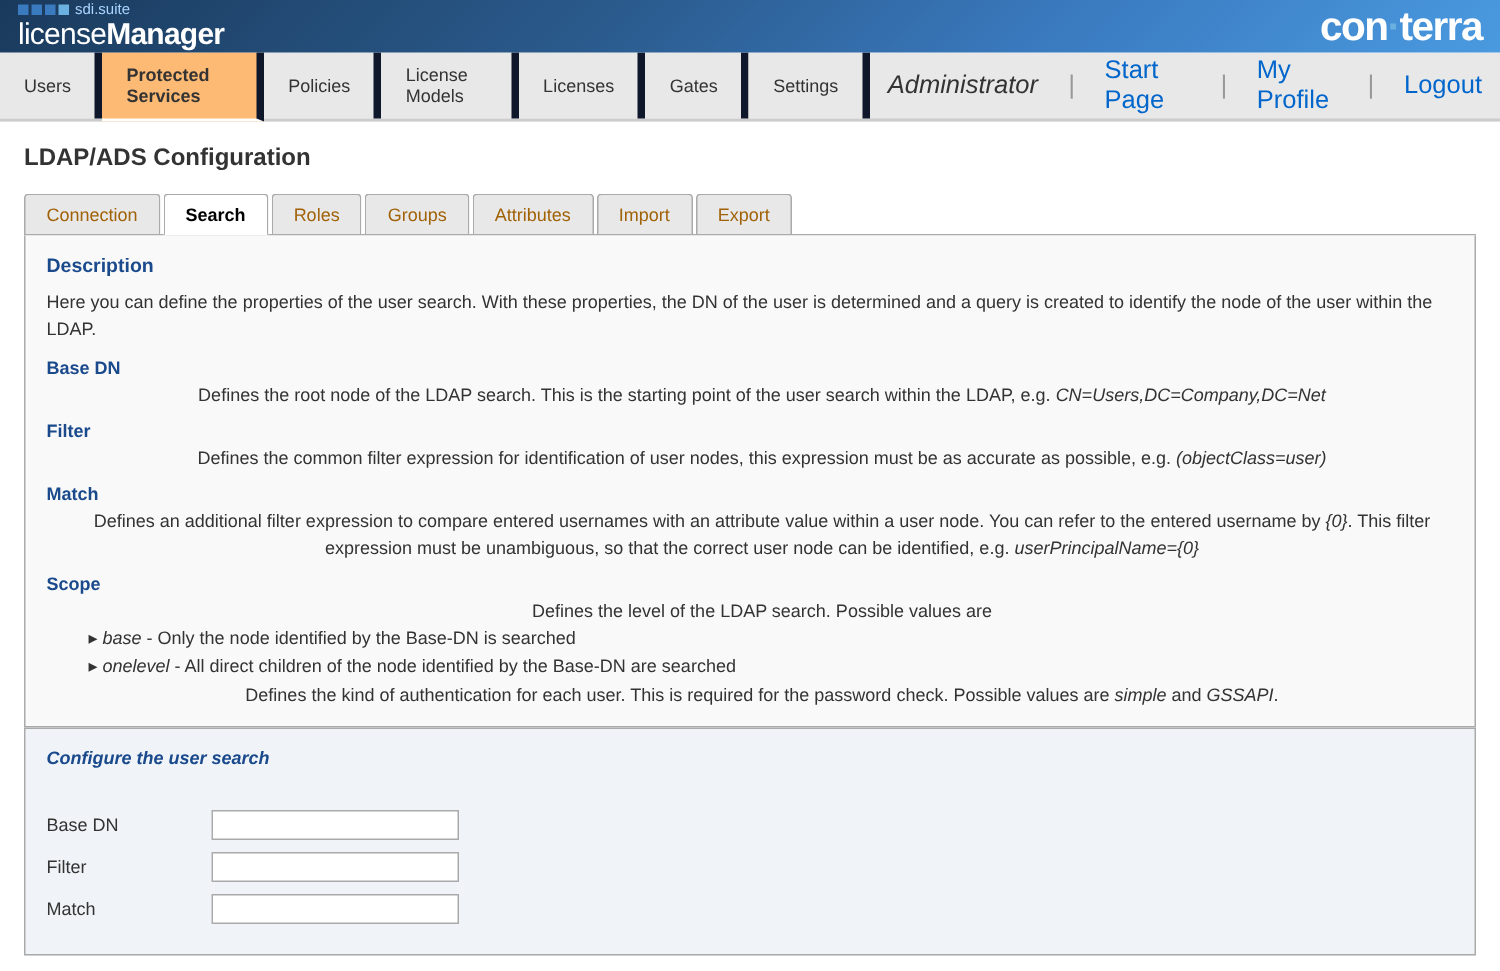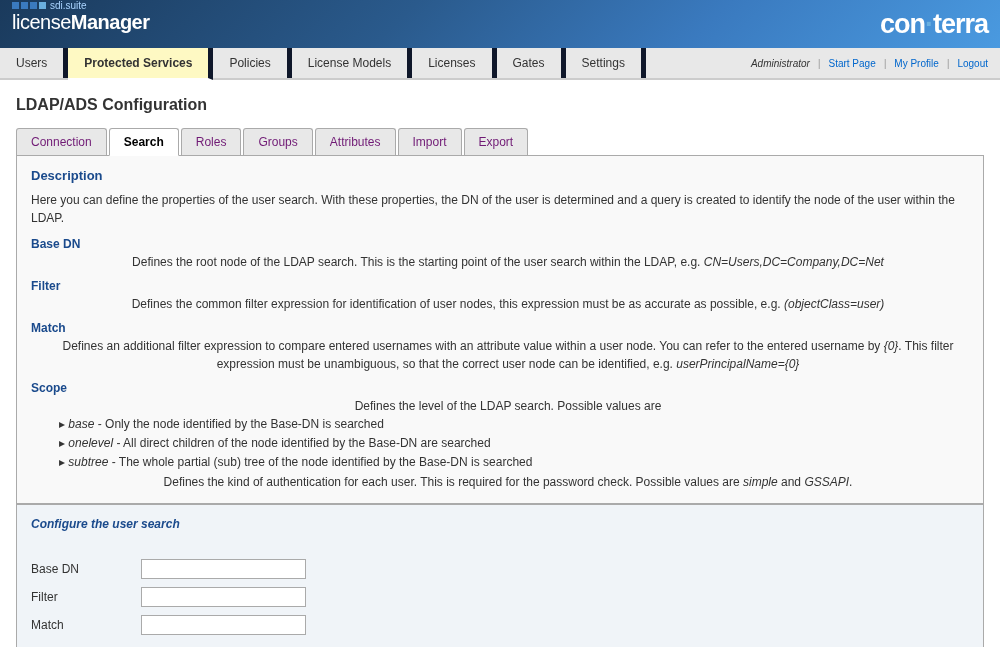--- a/index.html
+++ b/index.html
@@ -1,23 +1,24 @@
 <!DOCTYPE html>
 <html><head>
   <meta charset="utf-8">
   <style>
     * { margin: 0; padding: 0; box-sizing: border-box; }
     body { font-family: Arial, Helvetica, sans-serif; font-size: 12px; background: #fff; color: #333; width: 1000px; }
 
     
     .header {
       background: linear-gradient(135deg, #1a3a5c 0%, #2a5a8c 40%, #3a7abf 70%, #4a9ae0 100%);
-      height: 48px;
+      height: 35px;
       position: relative;
       display: flex;
+      align-items: center;
       padding: 0 12px;
     }
     .header-logo {
       display: flex;
       flex-direction: column;
       color: #fff;
     }
     .header-logo-top {
       font-size: 10px;
       color: #aad4ff;
@@ -70,32 +71,32 @@
       cursor: pointer;
       font-size: 12px;
       color: #333;
       border-right: 5px solid #0f172a;
       background: #e8e8e8;
       display: flex;
       align-items: center;
       text-decoration: none;
     }
     .nav-tab.active {
-      background: #fef9c3;
+      background: #fdba74;
       border-bottom: 2px solid #fff;
       margin-bottom: -2px;
       font-weight: bold;
     }
     .nav-right {
       margin-left: auto;
       display: flex;
       align-items: center;
       padding: 0 12px;
-      gap: 8px;
-      font-size: 10px;
+      gap: 20px;
+      font-size: 17px;
       font-style: italic;
       color: #333;
     }
     .nav-right a {
       color: #0066cc;
       text-decoration: none;
       font-style: normal;
     }
     .nav-right .sep { color: #999; }
 
@@ -116,21 +117,21 @@
       border-bottom: 1px solid #aaa;
       margin-bottom: 0;
     }
     .sub-tab {
       padding: 6px 14px;
       cursor: pointer;
       font-size: 12px;
       border: 1px solid #aaa;
       border-bottom: none;
       background: #e8e8e8;
-      color: #701a75;
+      color: #a16207;
       margin-right: 2px;
       border-radius: 3px 3px 0 0;
     }
     .sub-tab.active {
       background: #fff;
       border-bottom: 1px solid #fff;
       margin-bottom: -1px;
       z-index: 1;
       position: relative;
       font-weight: bold;
@@ -278,21 +279,20 @@
     <div class="desc-term">Filter</div>
     <div class="desc-detail">Defines the common filter expression for identification of user nodes, this expression must be as accurate as possible, e.g. <em>(objectClass=user)</em></div>
 
     <div class="desc-term">Match</div>
     <div class="desc-detail">Defines an additional filter expression to compare entered usernames with an attribute value within a user node. You can refer to the entered username by <em>{0}</em>. This filter expression must be unambiguous, so that the correct user node can be identified, e.g. <em>userPrincipalName={0}</em></div>
 
     <div class="desc-term">Scope</div>
     <div class="desc-detail">Defines the level of the LDAP search. Possible values are</div>
     <div class="desc-bullet"><em>base</em> - Only the node identified by the Base-DN is searched</div>
     <div class="desc-bullet"><em>onelevel</em> - All direct children of the node identified by the Base-DN are searched</div>
-    <div class="desc-bullet"><em>subtree</em> - The whole partial (sub) tree of the node identified by the Base-DN is searched</div>
 
     <div class="desc-detail">Defines the kind of authentication for each user. This is required for the password check. Possible values are <em>simple</em> and <em>GSSAPI</em>.</div>
   </div>
 
   <div class="configure-box">
     <div class="configure-title">Configure the user search</div>
 
     <div class="form-row">
       <div class="form-label">Base DN</div>
       <input class="form-input" type="text" value="" style="">

